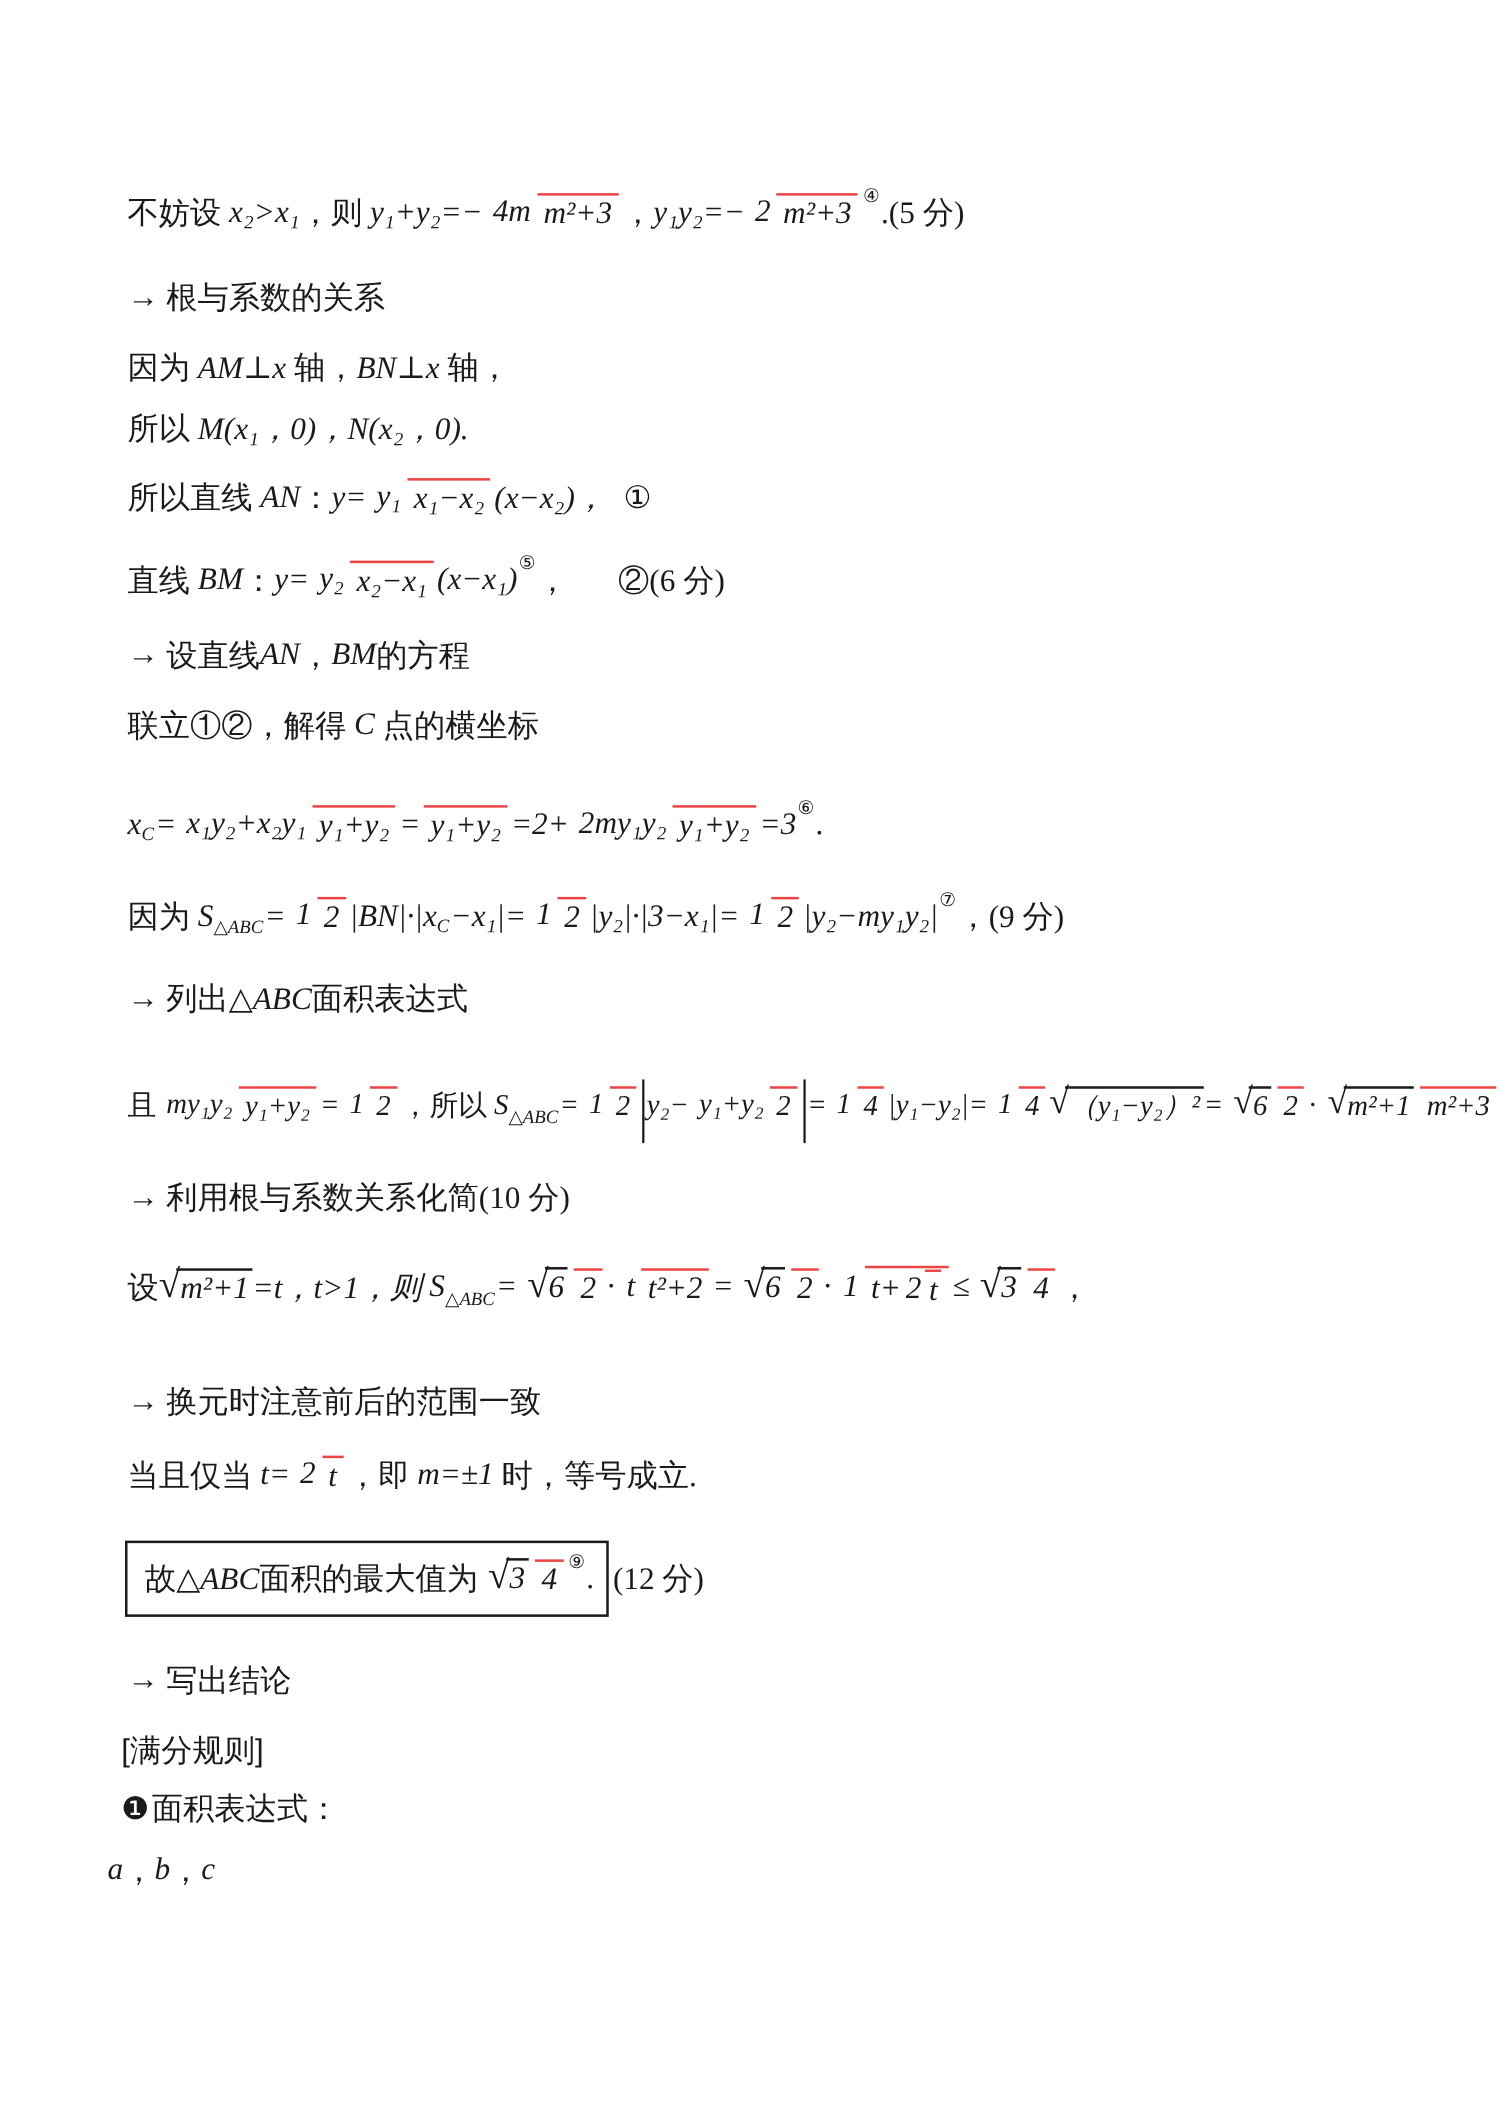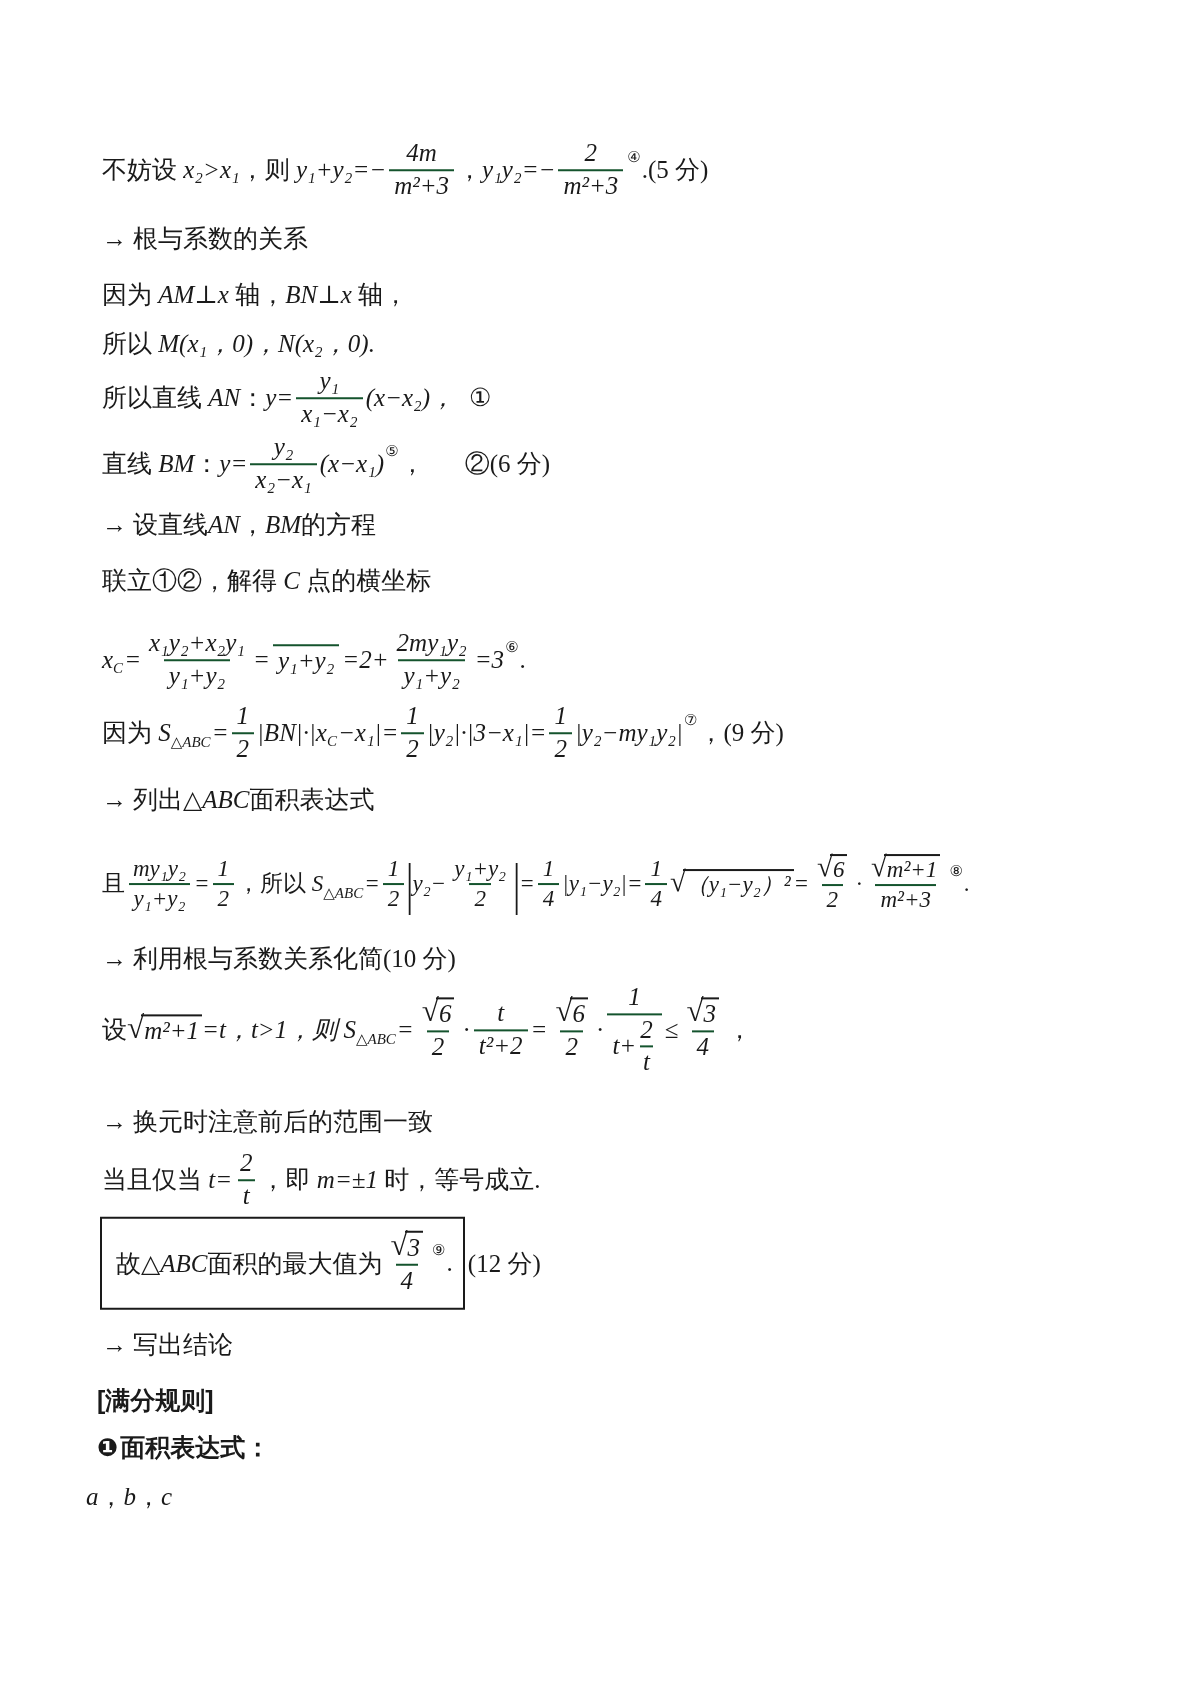--- a/index.html
+++ b/index.html
@@ -1,35 +1,35 @@
 <!DOCTYPE html>
 <html><head>
 <meta charset="utf-8">
 <style>
   *{box-sizing:border-box;}
   html,body{margin:0;padding:0;}
   .page{position:relative;width:1200px;height:1698px;background:#ffffff;overflow:hidden;
         color:#1a1a1a;font-family:"Liberation Serif","DejaVu Serif",serif;font-size:25px;}
   .line{position:absolute;display:flex;align-items:center;transform:translateY(-50%);white-space:pre;}
   .m{font-style:italic;}
-  .frac{display:inline-flex;flex-direction:column;align-items:center;margin:0 3px;font-style:italic;}
+  .frac{display:inline-flex;flex-direction:row;align-items:center;margin:0 3px;font-style:italic;}
   .frac .num{padding:0 5px 1px;line-height:1.15;display:inline-flex;align-items:center;justify-content:center;}
-  .frac .den{border-top:2px solid #14532d;padding:1px 5px 0;line-height:1.15;display:inline-flex;align-items:center;justify-content:center;}
+  .frac .den{border-top:2px solid #ef4444;padding:1px 5px 0;line-height:1.15;display:inline-flex;align-items:center;justify-content:center;}
   .frac .den.dflex{flex-direction:row;}
   .frac.inner{margin:0 1px;}
   .frac.inner .num{padding:0 3px 0;}
   .frac.inner .den{padding:1px 3px 0;}
   .sup{font-size:15px;transform:translateY(-13px);margin:0 1px;font-style:normal;}
   .msub{font-size:15px;transform:translateY(9px);margin-right:1px;font-style:italic;}
   .sqrt{display:inline-flex;align-items:center;font-style:italic;}
   .rsign{font-style:normal;font-size:1.25em;line-height:0.9;margin-right:-3px;transform:translateY(-2px);}
   .rbody{border-top:2px solid #1a1a1a;padding:1px 3px 0 3px;line-height:1.15;}
   .tbar{font-size:56px;line-height:1;font-style:normal;transform:scaleX(0.65);margin:0 -3px;}
   .box{display:inline-flex;align-items:center;border:2px solid #1a1a1a;padding:12px 10px 12px 14px;}
-  .hei{font-family:"Liberation Sans","DejaVu Sans",sans-serif;font-weight:700;}
+  .hei{font-family:"Liberation Sans","DejaVu Sans",sans-serif;font-weight:400;}
   .arrow{margin-right:6px;}
   .gap40{display:inline-block;width:40px;}
   .gap14{display:inline-block;width:14px;}
 </style>
 </head>
 <body>
 
 <div class="page">
 
   <div class="line" style="top:170px;left:102px">

